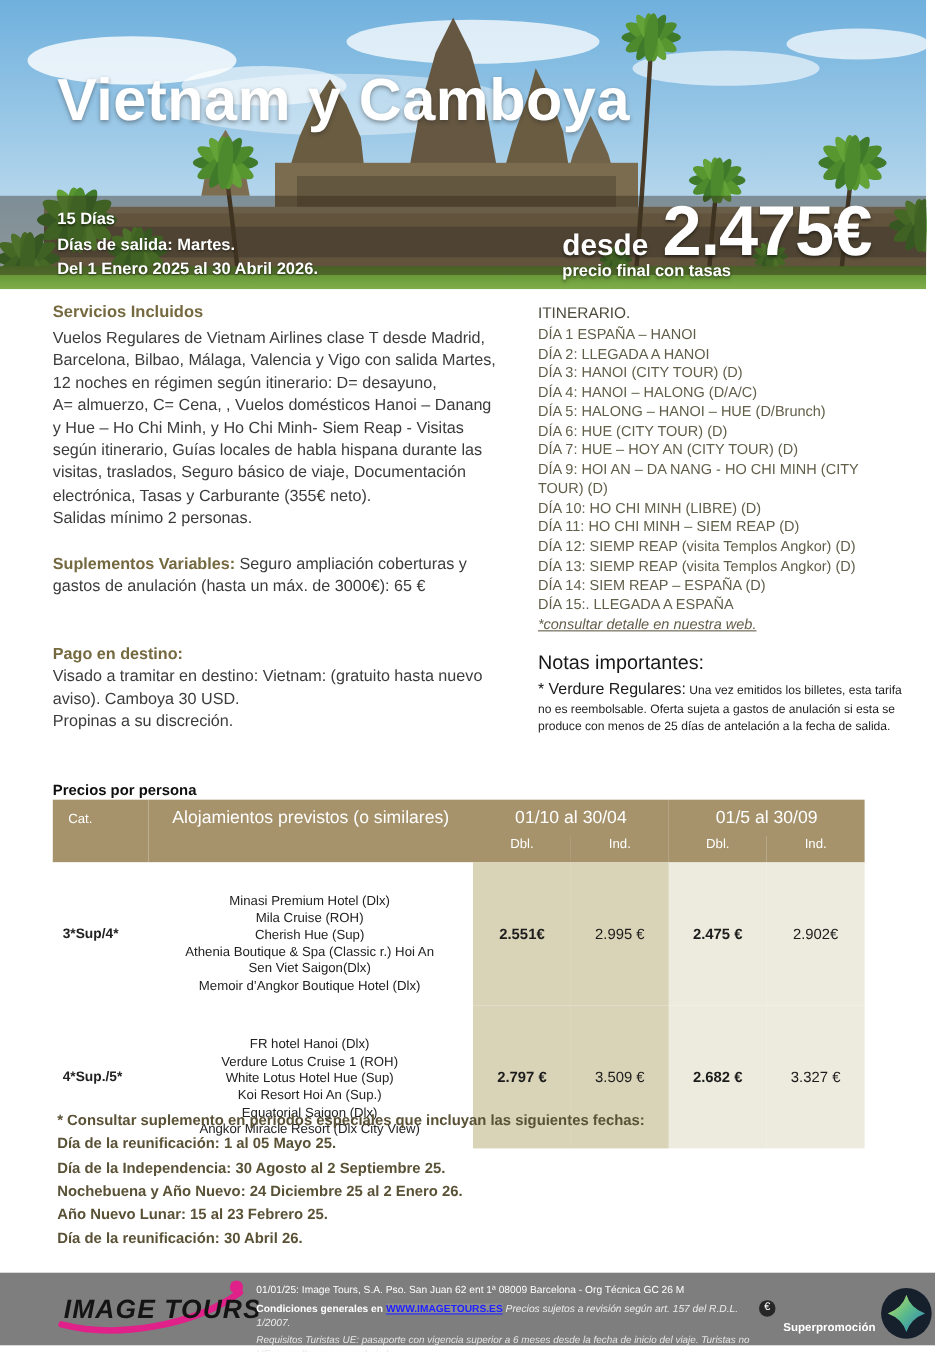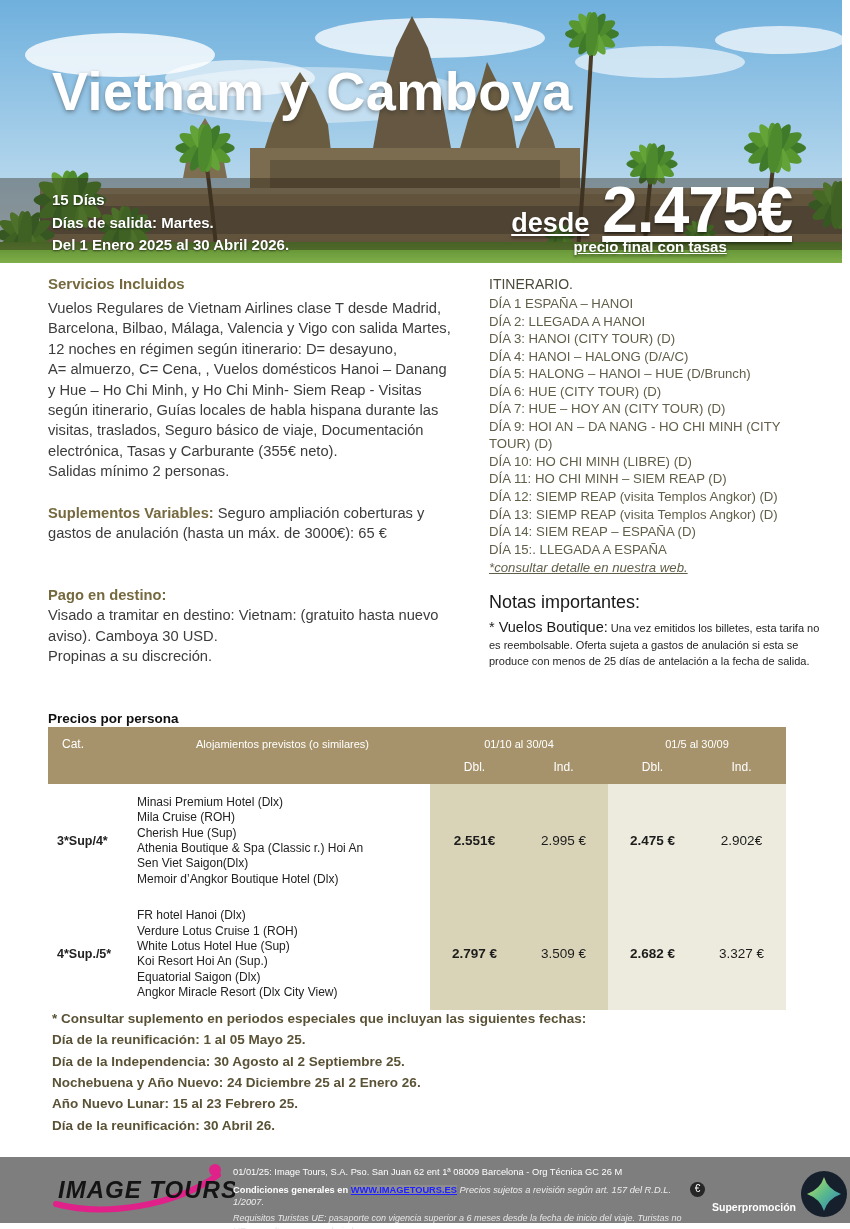--- a/index.html
+++ b/index.html
@@ -6,22 +6,22 @@
   .page{position:relative;width:850px;height:1229px;background:#fff;overflow:hidden;
         font-family:"Liberation Sans",sans-serif;color:#3d3d3d;}
 
   
   .hero{position:absolute;left:0;top:0;width:842px;height:263px;overflow:hidden;}
   .hero svg{display:block;}
   .hero-title{position:absolute;left:52px;top:60px;font-size:54px;font-weight:bold;color:#fff;
               letter-spacing:.5px;text-shadow:0 2px 4px rgba(40,40,40,.45);}
   .hero-info{position:absolute;left:52px;top:189px;font-size:15px;font-weight:bold;color:#fff;
              line-height:1.5;text-shadow:0 1px 2px rgba(0,0,0,.55);}
-  .hero-price{position:absolute;right:50px;top:178px;text-align:center;color:#fff;
-              text-shadow:0 2px 3px rgba(0,0,0,.5);text-decoration:underline;}
+  .hero-price{position:absolute;right:50px;top:178px;text-align:left;color:#fff;
+              text-shadow:0 2px 3px rgba(0,0,0,.5);}
   .price-row{display:flex;justify-content:flex-end;align-items:baseline;gap:13px;}
   .price-prefix{font-size:27px;font-weight:bold;}
   .price-value{font-size:64px;font-weight:bold;letter-spacing:-1px;line-height:1;}
   .price-note{font-size:15px;font-weight:bold;margin-top:-4px;padding-right:3px;}
 
   
   .left-col{position:absolute;left:48px;top:274px;width:410px;font-size:14.7px;line-height:1.39;color:#3c3c3c;}
   .olive{color:#75693f;font-weight:bold;}
   .services-heading{font-size:15px;margin-bottom:3px;}
   .pre{white-space:pre-line;}
@@ -33,27 +33,27 @@
   .itin-foot{font-size:13.2px;color:#615e49;font-style:italic;margin-top:2px;text-decoration:underline;}
   .notes-heading{font-size:18px;color:#181818;margin-top:17px;}
   .notes-body{margin-top:4px;font-size:11px;color:#1f1f1f;line-height:1.45;}
   .notes-label{font-size:14.5px;color:#1a1a1a;}
 
   
   .pricing-title{position:absolute;left:48px;top:711px;font-size:13.5px;font-weight:bold;color:#0f0f0f;}
   .ptable{position:absolute;left:48px;top:727px;width:738px;display:grid;
           grid-template-columns:87px 295px 89px 89px 89px 89px;font-size:12px;}
   .th{background:#a6936b;color:#fff;}
-  .th.r1{height:33px;display:flex;align-items:center;justify-content:center;font-size:11px;}
+  .th.r1{height:33px;display:flex;align-items:center;justify-content:center;font-size:16px;}
   .th.r2{height:24px;display:flex;align-items:flex-start;justify-content:center;font-size:12px;}
   .th.cat{justify-content:flex-start;padding-left:14px;font-size:12px;}
   .span2{grid-column:span 2;}
   .cell{background:#fff;}
   .cat-cell{display:flex;align-items:center;padding-left:9px;font-weight:bold;font-size:12.5px;color:#222;}
-  .hotels-cell{padding:11px 4px 10px 2px;font-size:12px;line-height:1.28;color:#222;}
+  .hotels-cell{padding:28px 4px 10px 2px;font-size:12px;line-height:1.28;color:#222;text-align:center;}
   .price-cell{display:flex;align-items:center;justify-content:center;font-size:13.5px;color:#1c1c1c;}
   .bg1{background:#d9d3b7;}
   .bg2{background:#edebdd;}
   .bold{font-weight:bold;}
 
   .special-notes{position:absolute;left:52px;top:1008px;font-size:13.5px;font-weight:bold;
                  color:#5a5236;line-height:1.58;}
 
   
   .footer{position:absolute;left:0;top:1157px;width:850px;height:66px;background:#7e7e7e;}
@@ -183,21 +183,21 @@
     <div class="itin-day">DÍA 10: HO CHI MINH (LIBRE) (D)</div>
     <div class="itin-day">DÍA 11: HO CHI MINH – SIEM REAP (D)</div>
     <div class="itin-day">DÍA 12:  SIEMP REAP  (visita Templos Angkor) (D)</div>
     <div class="itin-day">DÍA 13:  SIEMP REAP  (visita Templos Angkor) (D)</div>
     <div class="itin-day">DÍA 14:  SIEM REAP – ESPAÑA (D)</div>
     <div class="itin-day">DÍA 15:.  LLEGADA A ESPAÑA</div>
     <div class="itin-foot">*consultar detalle en nuestra web.</div>
 
     <div class="notes-heading">Notas importantes:</div>
     <div class="notes-body">
-      <span class="notes-label">* Vuelos Boutique:</span><span> Una vez emitidos los billetes, esta tarifa no es reembolsable. Oferta sujeta a gastos de anulación si esta se produce con menos de 25 días de antelación a la fecha de  salida.</span>
+      <span class="notes-label">* Verdure Regulares:</span><span> Una vez emitidos los billetes, esta tarifa no es reembolsable. Oferta sujeta a gastos de anulación si esta se produce con menos de 25 días de antelación a la fecha de  salida.</span>
     </div>
   </div>
 
   <div class="pricing-title">Precios por persona</div>
 
   <div class="ptable">
 
     <div class="th r1 cat">Cat.</div>
     <div class="th r1">Alojamientos previstos (o similares)</div>
     <div class="th r1 span2">01/10 al 30/04</div>

